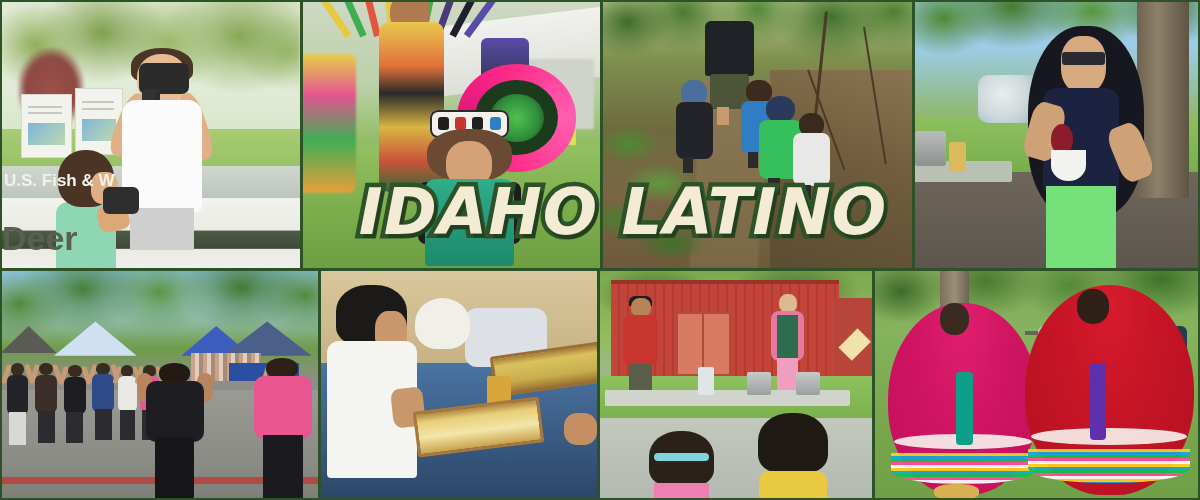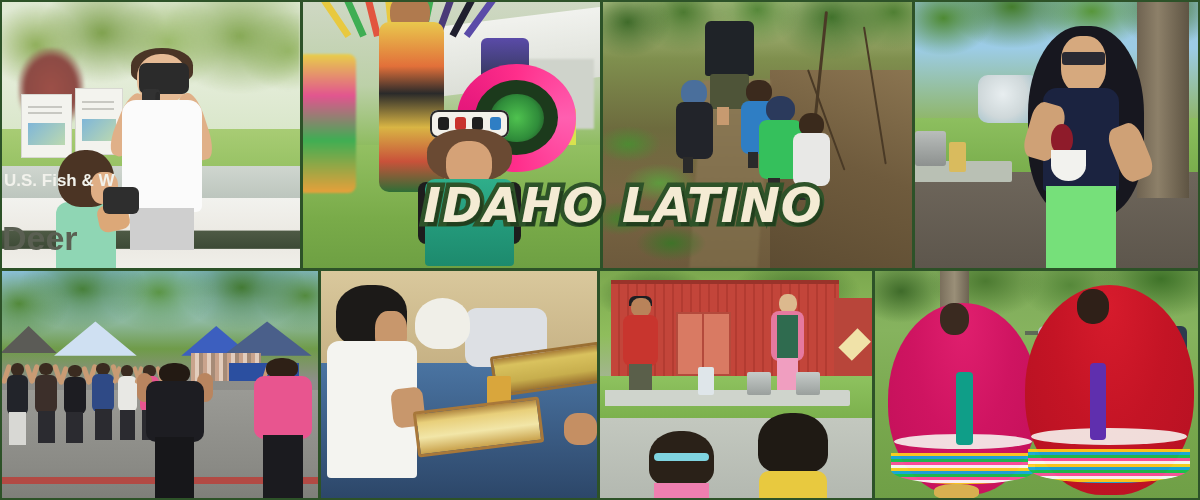--- a/index.html
+++ b/index.html
@@ -314,21 +314,21 @@
     color:#F4EBD4;
     letter-spacing:1px;
     line-height:.96;
     text-transform:uppercase;
     -webkit-text-stroke:9px #2E5329;
     paint-order:stroke fill;
     text-shadow:
        0 0 2px #2E5329,
        3px 4px 0 rgba(26,48,22,.55);
   }
-  .title .l1{ font-size:48px;padding-left:46px; }
+  .title .l1{ font-size:64px;padding-left:46px; }
   .title .l2{ font-size:64px; margin-top:2px; }
 
   .edge{
     position:absolute; inset:0; pointer-events:none; z-index:30;
     box-shadow:inset 0 0 0 2px #2D5228;
   }
 </style>
 </head>
 <body>
 

